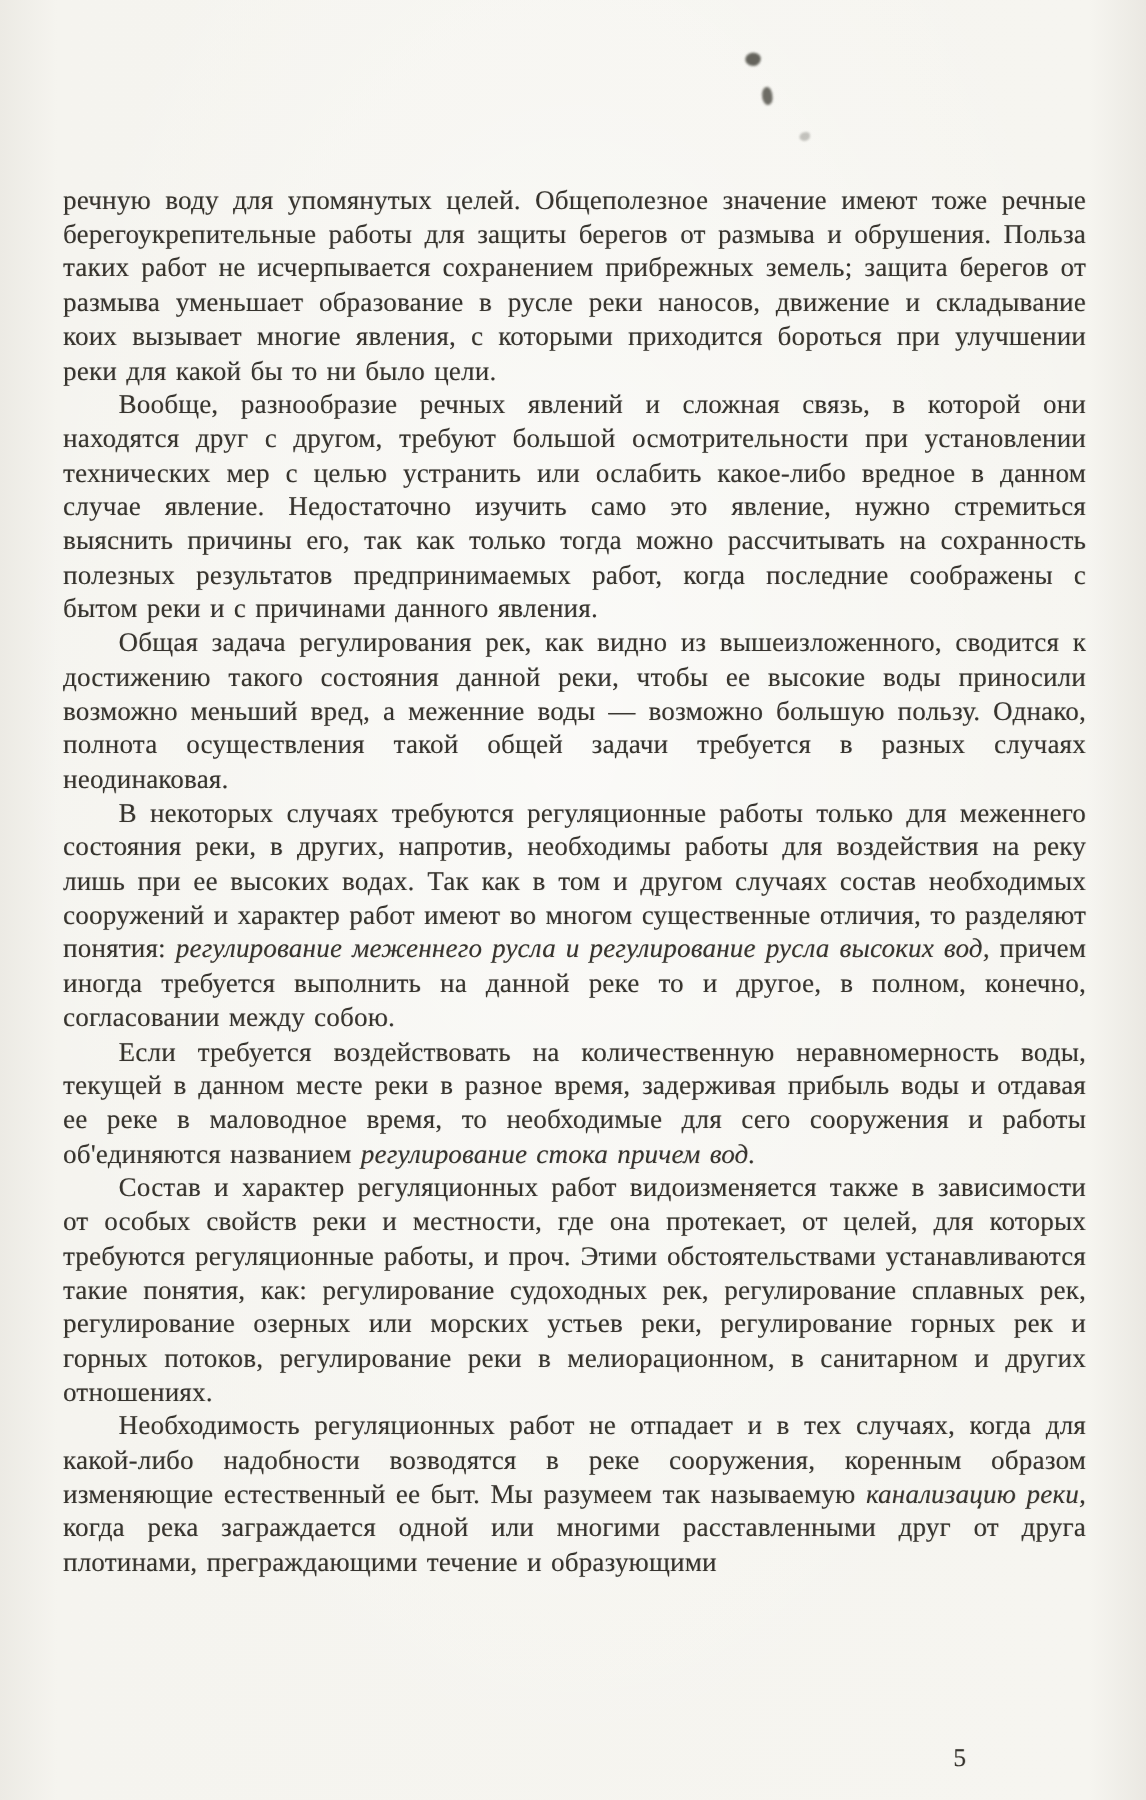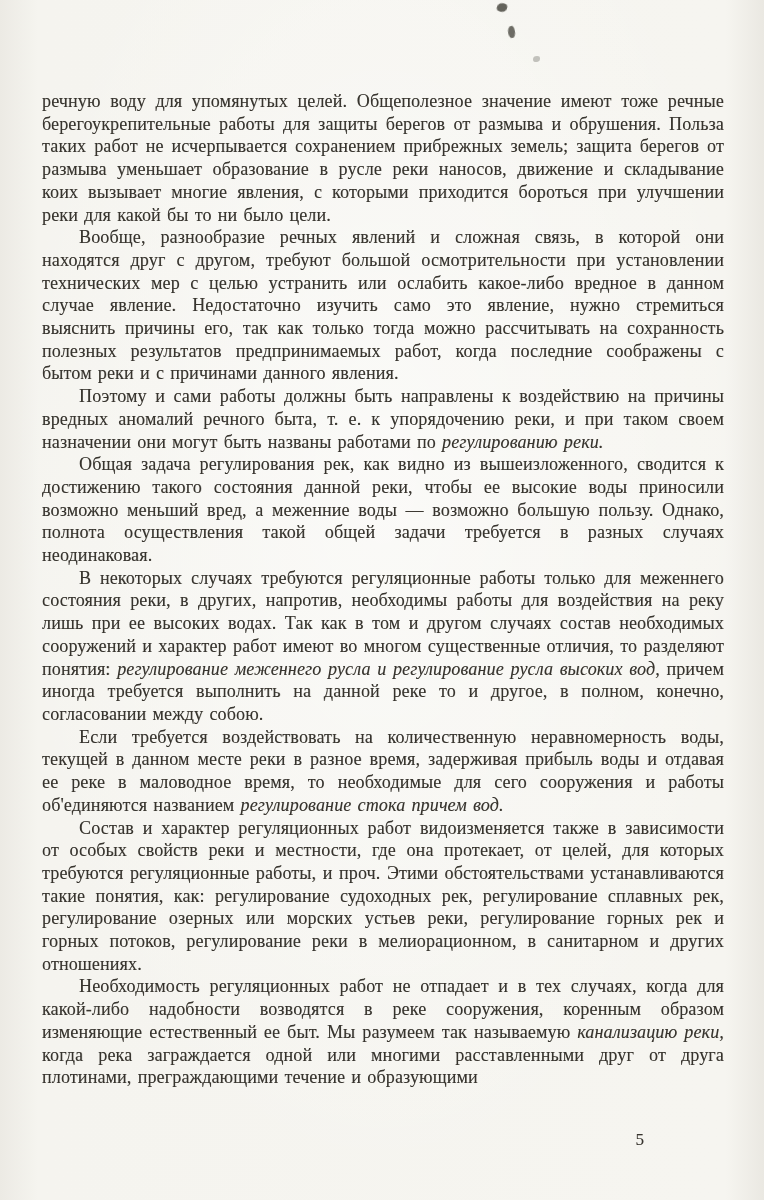--- a/index.html
+++ b/index.html
@@ -14,20 +14,21 @@
     background:
       radial-gradient(ellipse at 50% 40%, rgba(255,255,255,0.55), rgba(255,255,255,0) 70%),
       linear-gradient(90deg, #eceae4 0%, #f5f4ef 5%, #f6f5f0 95%, #eae8e2 100%),
       #f4f3ee;
     font-family: "Liberation Serif", "DejaVu Serif", serif;
     color: #37342e;
   }
   .page {
     position: absolute;
     inset: 0;
+    margin-top: 32px;
   }
   .text-block {
     position: absolute;
     left: 42px;
     right: 40px;
     top: 90px;
     text-align: justify;
     font-size: 18px;
     line-height: 22.7px;
     letter-spacing: 0.15px;
@@ -64,21 +65,20 @@
 <body>
 
 <div class="page">
   <div class="smudge smudge-1"></div>
   <div class="smudge smudge-2"></div>
   <div class="smudge smudge-3"></div>
 
   <div class="text-block">
       <p class="para"><span>речную воду для упомянутых целей.  Общеполезное значение имеют тоже речные берегоукрепительные работы для защиты берегов от размыва и обрушения.  Польза таких работ не исчерпывается сохранением прибрежных земель; защита берегов от размыва уменьшает образование в русле реки наносов, движение и складывание коих вызывает многие явления, с которыми приходится бороться при улучшении реки для какой бы то ни было цели.</span></p>
       <p class="para indent"><span>Вообще, разнообразие речных явлений и сложная связь, в которой они находятся друг с другом, требуют большой осмотрительности при установлении технических мер с целью устранить или ослабить какое-либо вредное в данном случае явление.  Недостаточно изучить само это явление, нужно стремиться выяснить причины его, так как только тогда можно рассчитывать на сохранность полезных результатов предпринимаемых работ, когда последние соображены с бытом реки и с причинами данного явления.</span></p>
-      <p class="para indent"><span>Поэтому и сами работы должны быть направлены к воздействию на причины вредных аномалий речного быта, т. е. к упорядочению реки, и при таком своем назначении они могут быть названы работами по </span><span class="em">регулированию реки.</span></p>
       <p class="para indent"><span>Общая задача регулирования рек, как видно из вышеизложенного, сводится к достижению такого состояния данной реки, чтобы ее высокие воды приносили возможно меньший вред, а меженние воды — возможно большую пользу.  Однако, полнота осуществления такой общей задачи требуется в разных случаях неодинаковая.</span></p>
       <p class="para indent"><span>В некоторых случаях требуются регуляционные работы только для меженнего состояния реки, в других, напротив, необходимы работы для воздействия на реку лишь при ее высоких водах.  Так как в том и другом случаях состав необходимых сооружений и характер работ имеют во многом существенные отличия, то разделяют понятия: </span><span class="em">регулирование меженнего русла и регулирование русла высоких вод,</span><span> причем иногда требуется выполнить на данной реке то и другое, в полном, конечно, согласовании между собою.</span></p>
       <p class="para indent"><span>Если требуется воздействовать на количественную неравномерность воды, текущей в данном месте реки в разное время, задерживая прибыль воды и отдавая ее реке в маловодное время, то необходимые для сего сооружения и работы об'единяются названием </span><span class="em">регулирование стока причем вод.</span></p>
       <p class="para indent"><span>Состав и характер регуляционных работ видоизменяется также в зависимости от особых свойств реки и местности, где она протекает, от целей, для которых требуются регуляционные работы, и проч.  Этими обстоятельствами устанавливаются такие понятия, как: регулирование судоходных рек, регулирование сплавных рек, регулирование озерных или морских устьев реки, регулирование горных рек и горных потоков, регулирование реки в мелиорационном, в санитарном и других отношениях.</span></p>
       <p class="para indent"><span>Необходимость регуляционных работ не отпадает и в тех случаях, когда для какой-либо надобности возводятся в реке сооружения, коренным образом изменяющие естественный ее быт.  Мы разумеем так называемую </span><span class="em">канализацию реки,</span><span> когда река заграждается одной или многими расставленными друг от друга плотинами, преграждающими течение и образующими</span></p>
     </div>
 
   <div class="page-number">5</div>
 </div>
 

